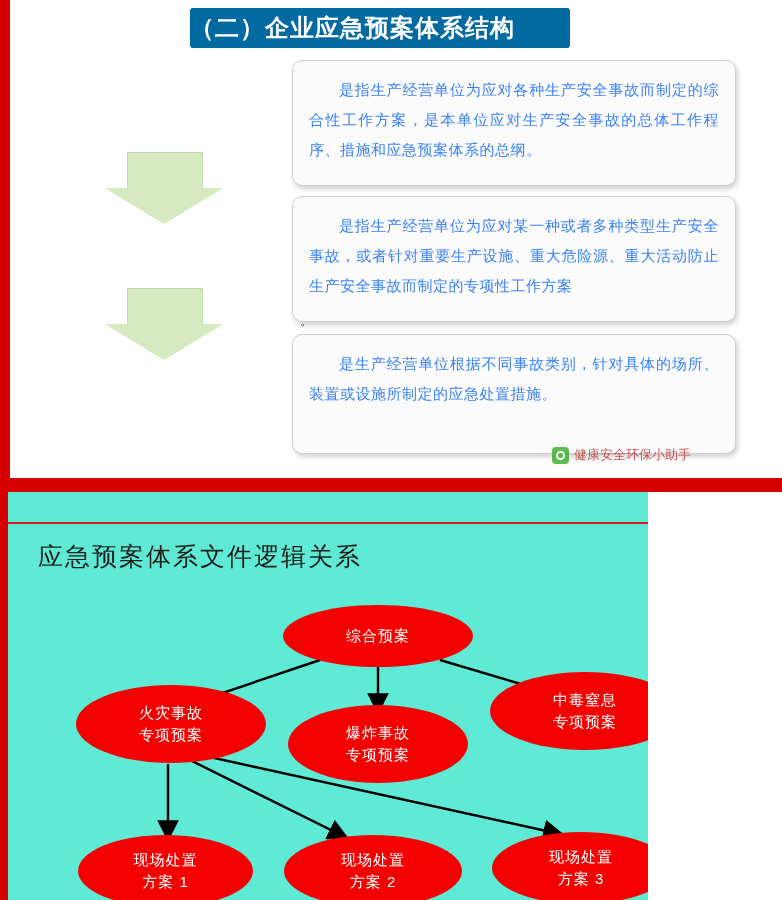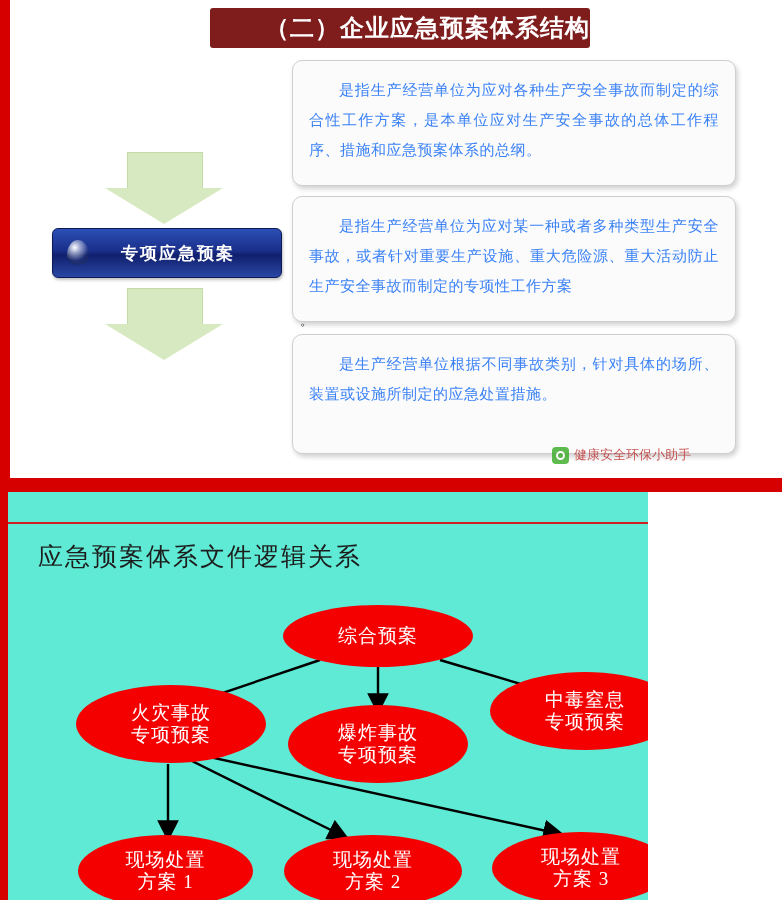--- a/index.html
+++ b/index.html
@@ -29,26 +29,25 @@
     width: 10px;
     height: 484px;
     background: #d60000;
   }
   .title-banner {
     position: absolute;
     left: 190px;
     top: 8px;
     width: 380px;
     height: 40px;
-    background: #7f1d1d;
+    background: #0369a1;
     border-radius: 3px;
     display: flex;
     align-items: center;
-    justify-content: flex-end;
-    margin-left: 20px;
+    justify-content: flex-start;
   }
   .title-banner span {
     color: #ffffff;
     font-size: 24px;
     font-weight: bold;
     letter-spacing: 1px;
     font-family: "DejaVu Sans", sans-serif;
   }
 
   
@@ -265,47 +264,43 @@
   }
   .node-ellipse {
     position: absolute;
     background: #f40000;
     border-radius: 50%;
     display: flex;
     align-items: center;
     justify-content: center;
     text-align: center;
     color: #ffffff;
-    font-size: 19px;
+    font-size: 15px;
     line-height: 22px;
-    font-family: Liberation Serif, serif;
+    font-family: Liberation Sans, sans-serif;
     letter-spacing: 1px;
   }
 </style>
 </head>
 <body>
 
 <div class="slide-top">
 
   <div class="top-red-line"></div>
 
   <div class="title-banner">
     <span>（二）企业应急预案体系结构</span>
   </div>
 
 
   <div class="down-arrow" id="arrow1">
     <div class="stem"></div>
     <div class="head"></div>
   </div>
 
-  <div class="flow-box" id="box2">
-    <span class="bead"></span>
-    <span class="label">专项应急预案</span>
-  </div>
 
   <div class="down-arrow" id="arrow2">
     <div class="stem"></div>
     <div class="head"></div>
   </div>
 
 
   <div class="text-panel" id="panel1">
     <p>是指生产经营单位为应对各种生产安全事故而制定的综合性工作方案，是本单位应对生产安全事故的总体工作程序、措施和应急预案体系的总纲。</p>
   </div>

